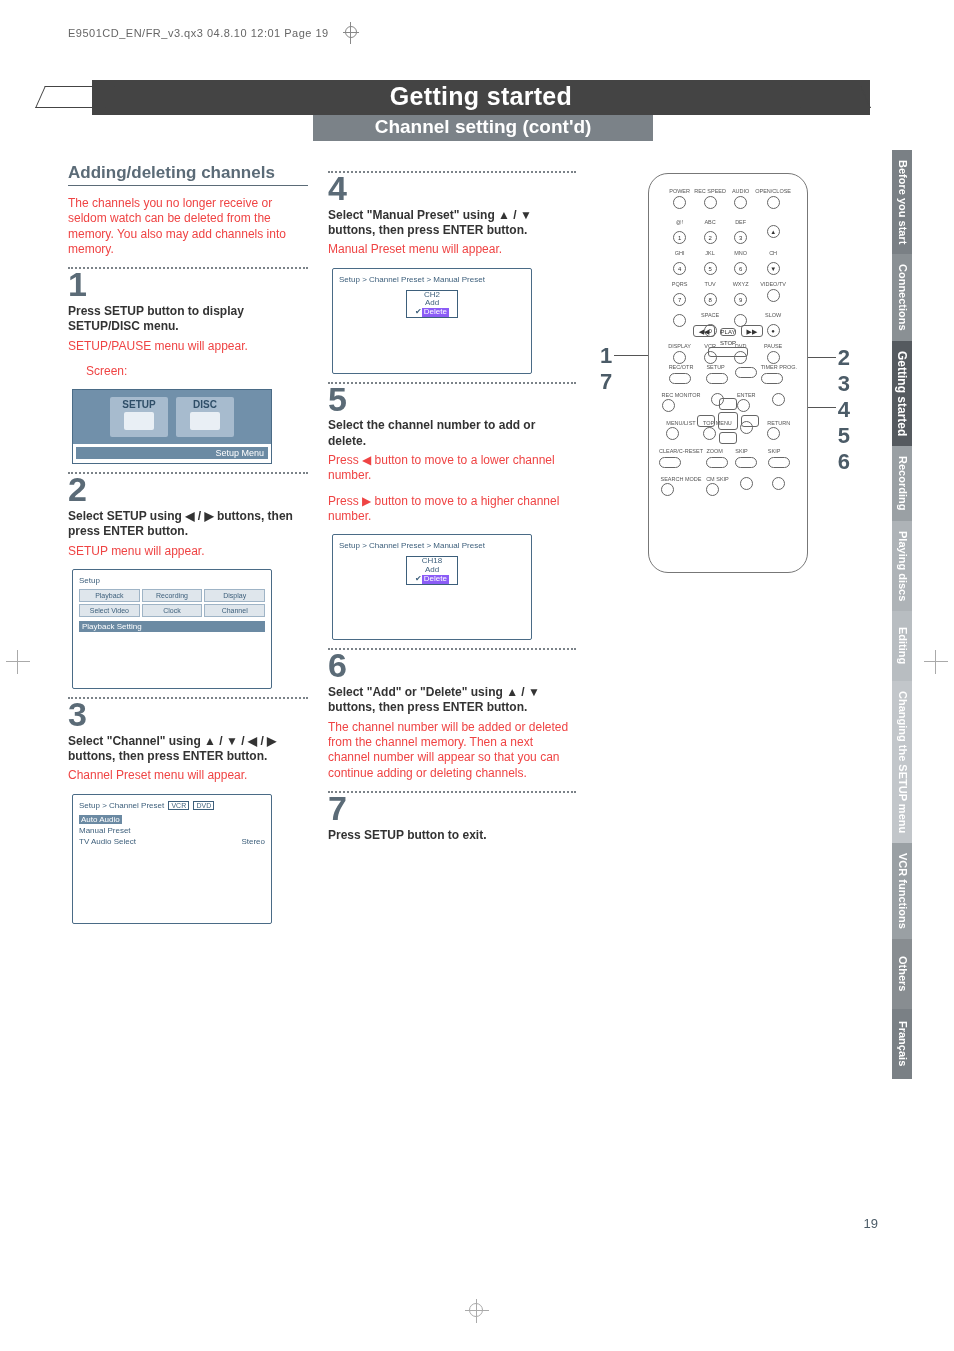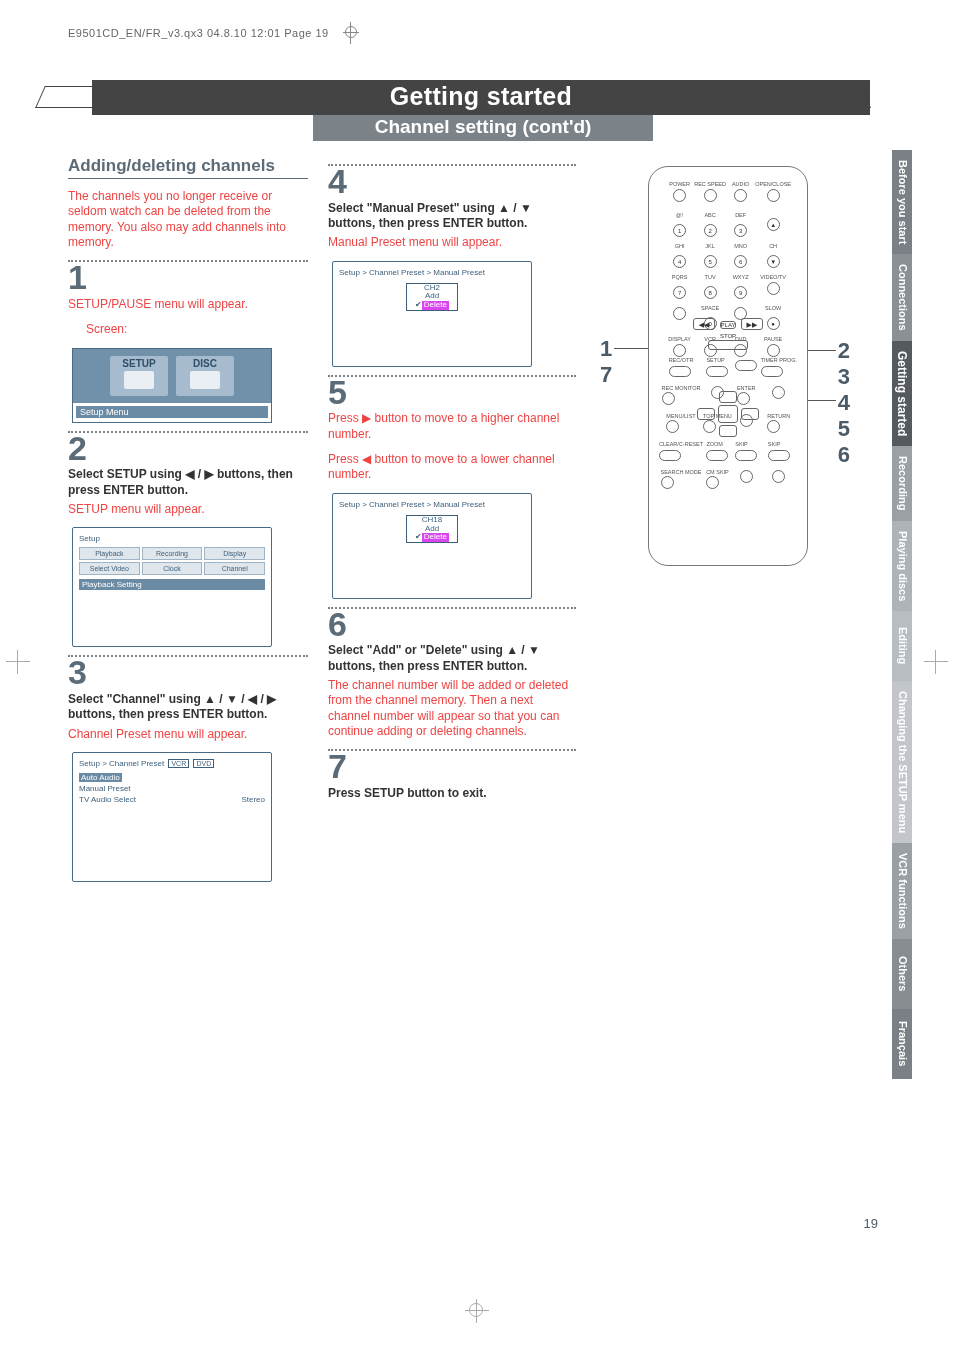--- a/index.html
+++ b/index.html
@@ -29,21 +29,21 @@
     font-weight:700; font-size:25px; letter-spacing:.3px;
     padding:2px 0 4px 0; margin:0 28px 0 24px;
   }
   .subribbon{
     background:#7b8288; color:#fff; text-align:center;
     font-size:19px; font-weight:700; padding:1px 0 3px;
     width: 340px; margin: 0 auto 8px;
   }
 
   
-  .columns{ display:flex; gap: 20px; margin-top: 9px;}
+  .columns{ display:flex; gap: 20px; margin-top: 16px;}
   .col{ flex:1 1 0; }
   .col.left{ max-width:240px; }
   .col.mid{ max-width:248px; }
   .col.right{ flex:0 0 262px; position:relative;}
 
   h2.sect{
     color:#5b6b77; font-weight:700; font-size:17px;
     border-bottom:1.5px solid #5b6b77; padding-bottom:2px;
     margin:6px 0 10px;
   }
@@ -61,30 +61,30 @@
   }
   .osd.tall{ height:130px; }
   .osd.mid{ height:120px; }
   .osd .title{ font-size:8px; color:#3d5f7b; margin-bottom:4px; }
   .osd .row{ font-size:8px; color:#3d5f7b; padding:1px 0; display:flex; justify-content:space-between;}
   .osd .tag{ display:inline-block; border:1px solid #3d5f7b; font-size:7px; padding:0 2px; margin-left:2px;}
   .osd .sel{ background:#6b8aa3; color:#fff; padding:0 2px;}
   .osd .setupgrid{ display:grid; grid-template-columns:1fr 1fr 1fr; gap:2px; }
   .osd .cell{ background:#dfe6ec; border:1px solid #9fb4c6; text-align:center; font-size:7px; padding:2px 0;}
   .osd .chbox{ border:1px solid #3d5f7b; width:52px; margin:6px auto 0; text-align:center; font-size:8px; line-height:1.1; }
-  .osd .chbox .del{ background:#d946ef; color:#fff; display:inline-block; padding:0 2px; font-size:8px; }
+  .osd .chbox .del{ background:#8b5cf6; color:#fff; display:inline-block; padding:0 2px; font-size:8px; }
   .osd .bar{ background:#6b8aa3; color:#fff; font-size:8px; padding:1px 3px; margin-top:4px;}
 
   
   .screen1{ border:1px solid #4a6b86; width:200px; padding:0 0 4px; margin:4px 0 8px 4px;}
   .screen1 .top{ background:#7190aa; height:54px; display:flex; gap:8px; justify-content:center; align-items:center;}
   .screen1 .tab{ background:#a7bbce; width:58px; height:40px; border-radius:2px; position:relative; text-align:center; color:#2f4e68; font-weight:700; font-size:10px;}
   .screen1 .tab span{ display:block; margin-top:2px;}
   .screen1 .icon{ width:30px; height:18px; background:#e9eff5; margin:2px auto 0; border-radius:2px;}
-  .screen1 .cap{ font-size:9px; background:#6b8aa3; color:#fff; padding:1px 4px; margin:3px 3px 0;}
+  .screen1 .cap{ font-size:9px; background:#6b8aa3; color:#fff; padding:1px 4px; margin:3px 3px 0;text-align:right;}
 
   
   .sidetabs{ position:absolute; right:42px; top:150px; display:flex; flex-direction:column; gap:0;}
   .tabv{ writing-mode: vertical-rl; text-align:center; font-size:11px; font-weight:700;
          padding:10px 3px; min-height:70px; color:#fff;}
   .tabv.c1{ background:#7a8085;} .tabv.c2{ background:#8a9094;}
   .tabv.c3{ background:#555a5f; font-size:12px;}
   .tabv.c4{ background:#9aa0a4;} .tabv.c5{ background:#aeb3b7;}
   .tabv.c6{ background:#b8bdc1;} .tabv.c7{ background:#c2c6ca;}
   .tabv.c8{ background:#9aa0a4;} .tabv.c9{ background:#888d91;}
@@ -145,20 +145,21 @@
   <div class="subribbon">Channel setting (cont'd)</div>
 
   <div class="columns">
 
     <div class="col left">
       <h2 class="sect">Adding/deleting channels</h2>
       <p class="body">The channels you no longer receive or seldom watch can be deleted from the memory. You also may add channels into memory.</p>
 
       <div class="dots"></div>
       <div class="stepnum">1</div>
+      <p class="bold">Press SETUP button to display SETUP/DISC menu.</p>
       <p class="body">SETUP/PAUSE menu will appear.</p>
       <p class="body indent">Screen:</p>
 
       <div class="screen1">
         <div class="top">
           <div class="tab">
               <span>SETUP</span>
               <div class="icon"></div>
             </div>
           <div class="tab">
@@ -223,22 +224,23 @@
         <div class="title">Setup &gt; Channel Preset &gt; Manual Preset</div>
         <div class="chbox">
           <div>CH2</div>
           <div>Add</div>
           <div><span style="color:#3d5f7b;">✔</span><span class="del">Delete</span></div>
         </div>
       </div>
 
       <div class="dots"></div>
       <div class="stepnum">5</div>
+      <p class="bold">Select the channel number to add or delete.</p>
+      <p class="body">Press ◀ button to move to a lower channel number.</p>
       <p class="body">Press ▶ button to move to a higher channel number.</p>
-      <p class="body">Press ◀ button to move to a lower channel number.</p>
 
       <div class="osd" style="height:106px;">
         <div class="title">Setup &gt; Channel Preset &gt; Manual Preset</div>
         <div class="chbox">
           <div>CH18</div>
           <div>Add</div>
           <div><span style="color:#3d5f7b;">✔</span><span class="del">Delete</span></div>
         </div>
       </div>
 

